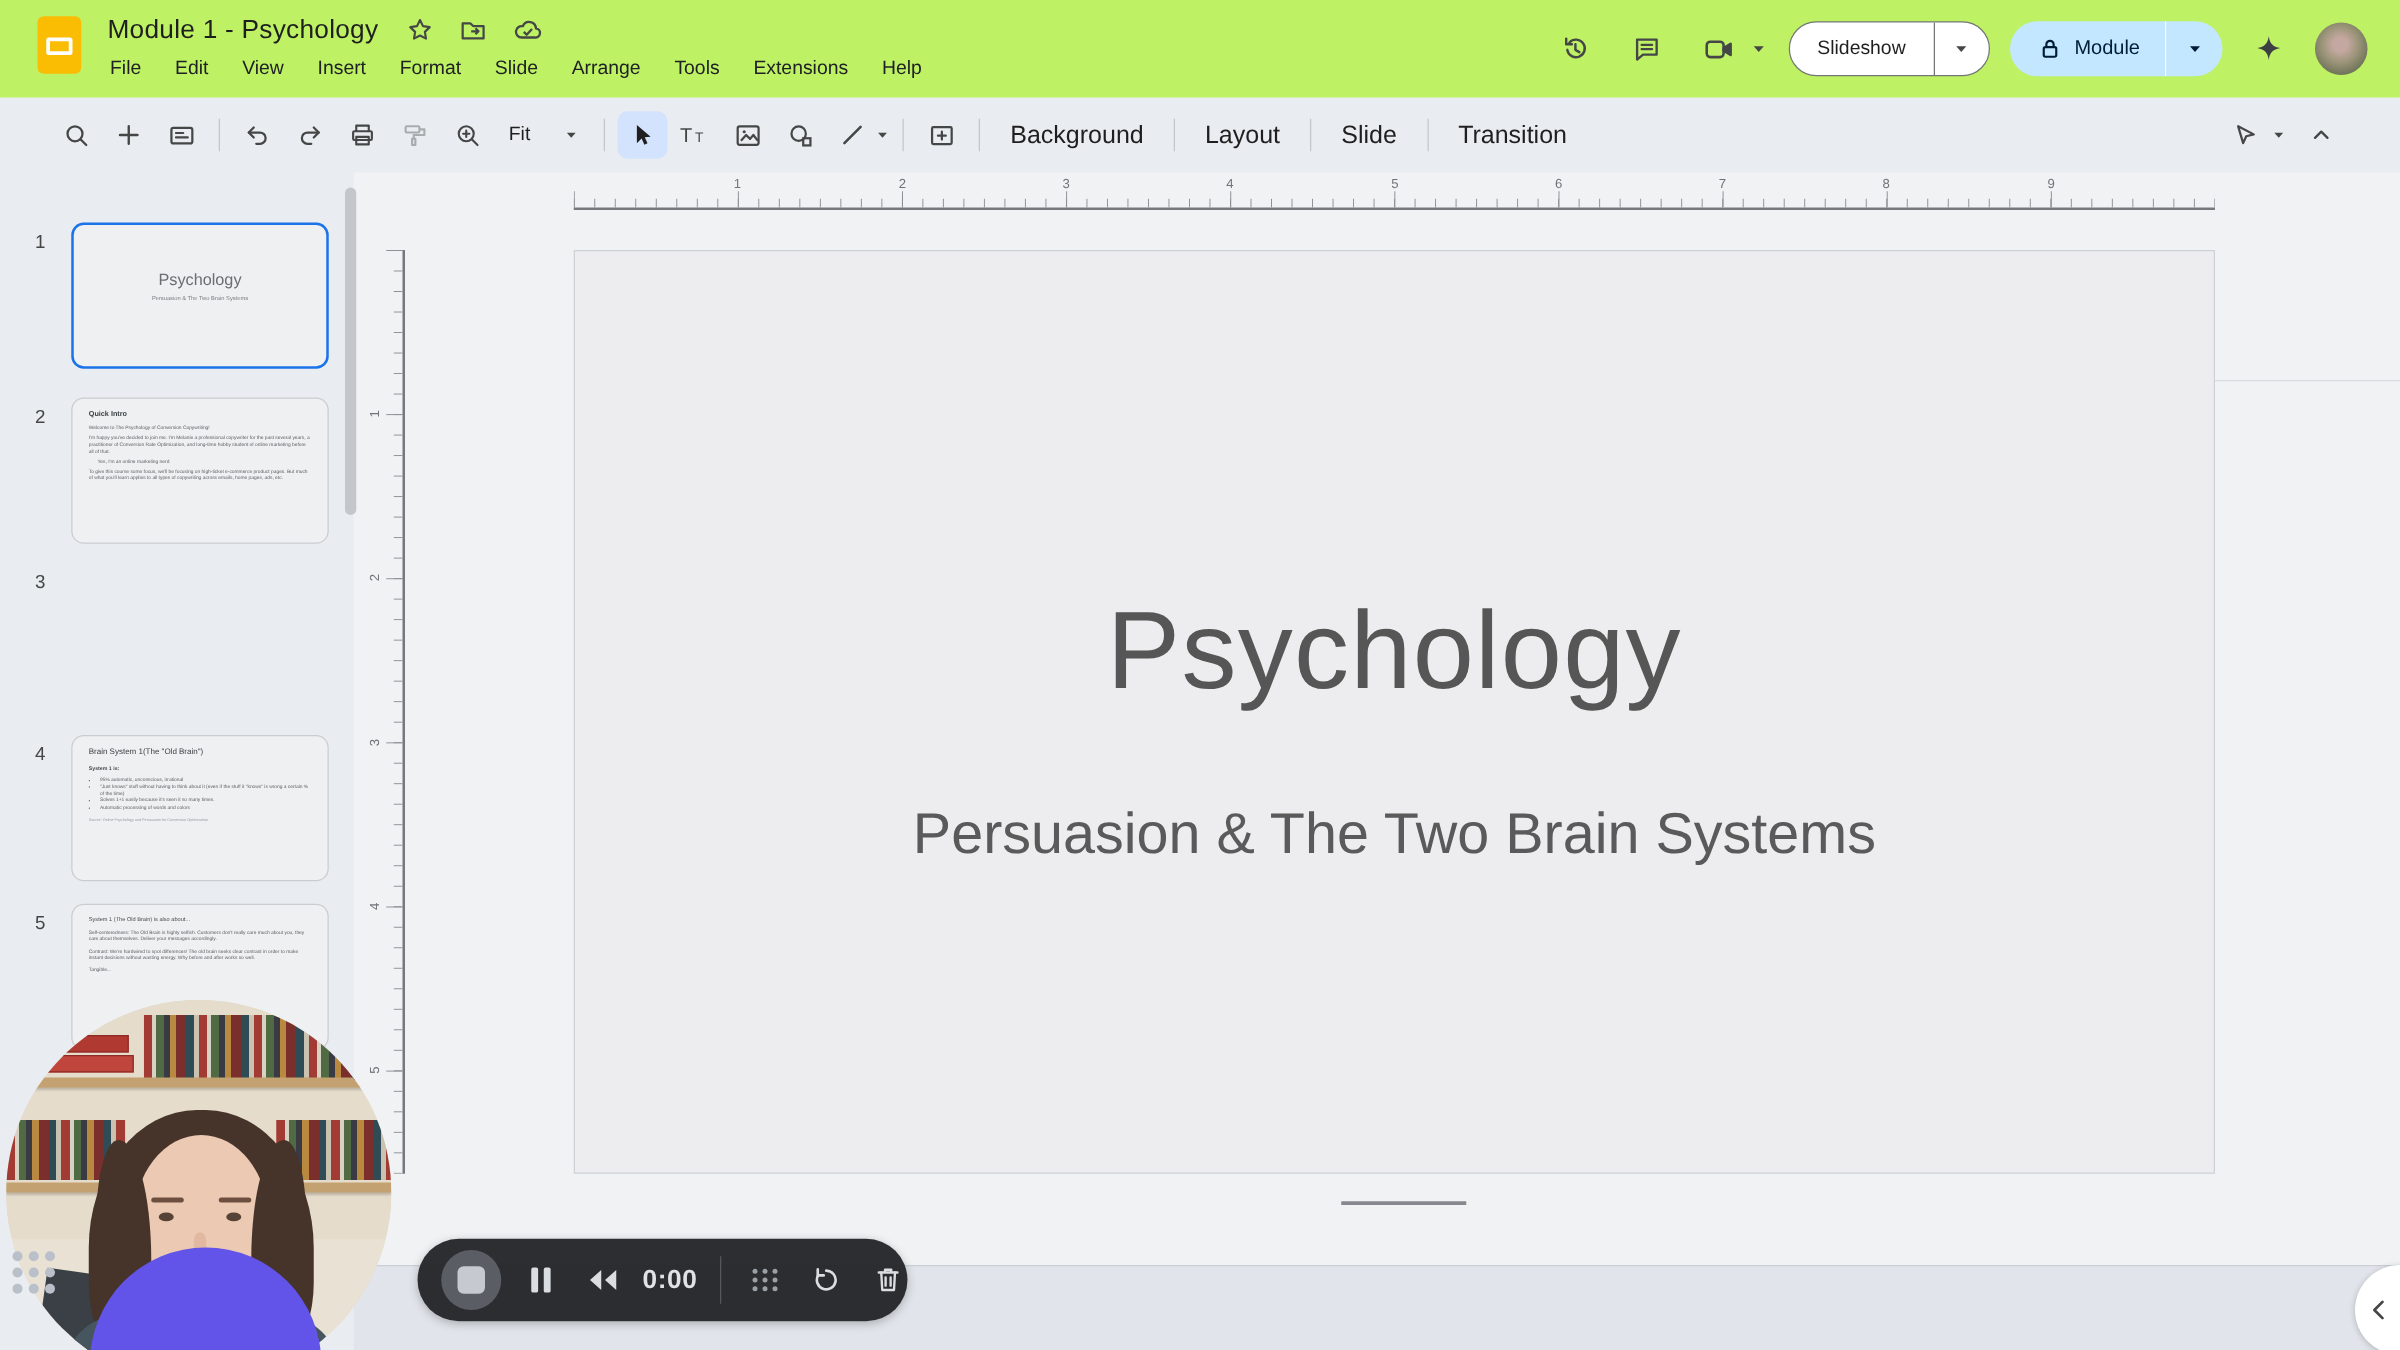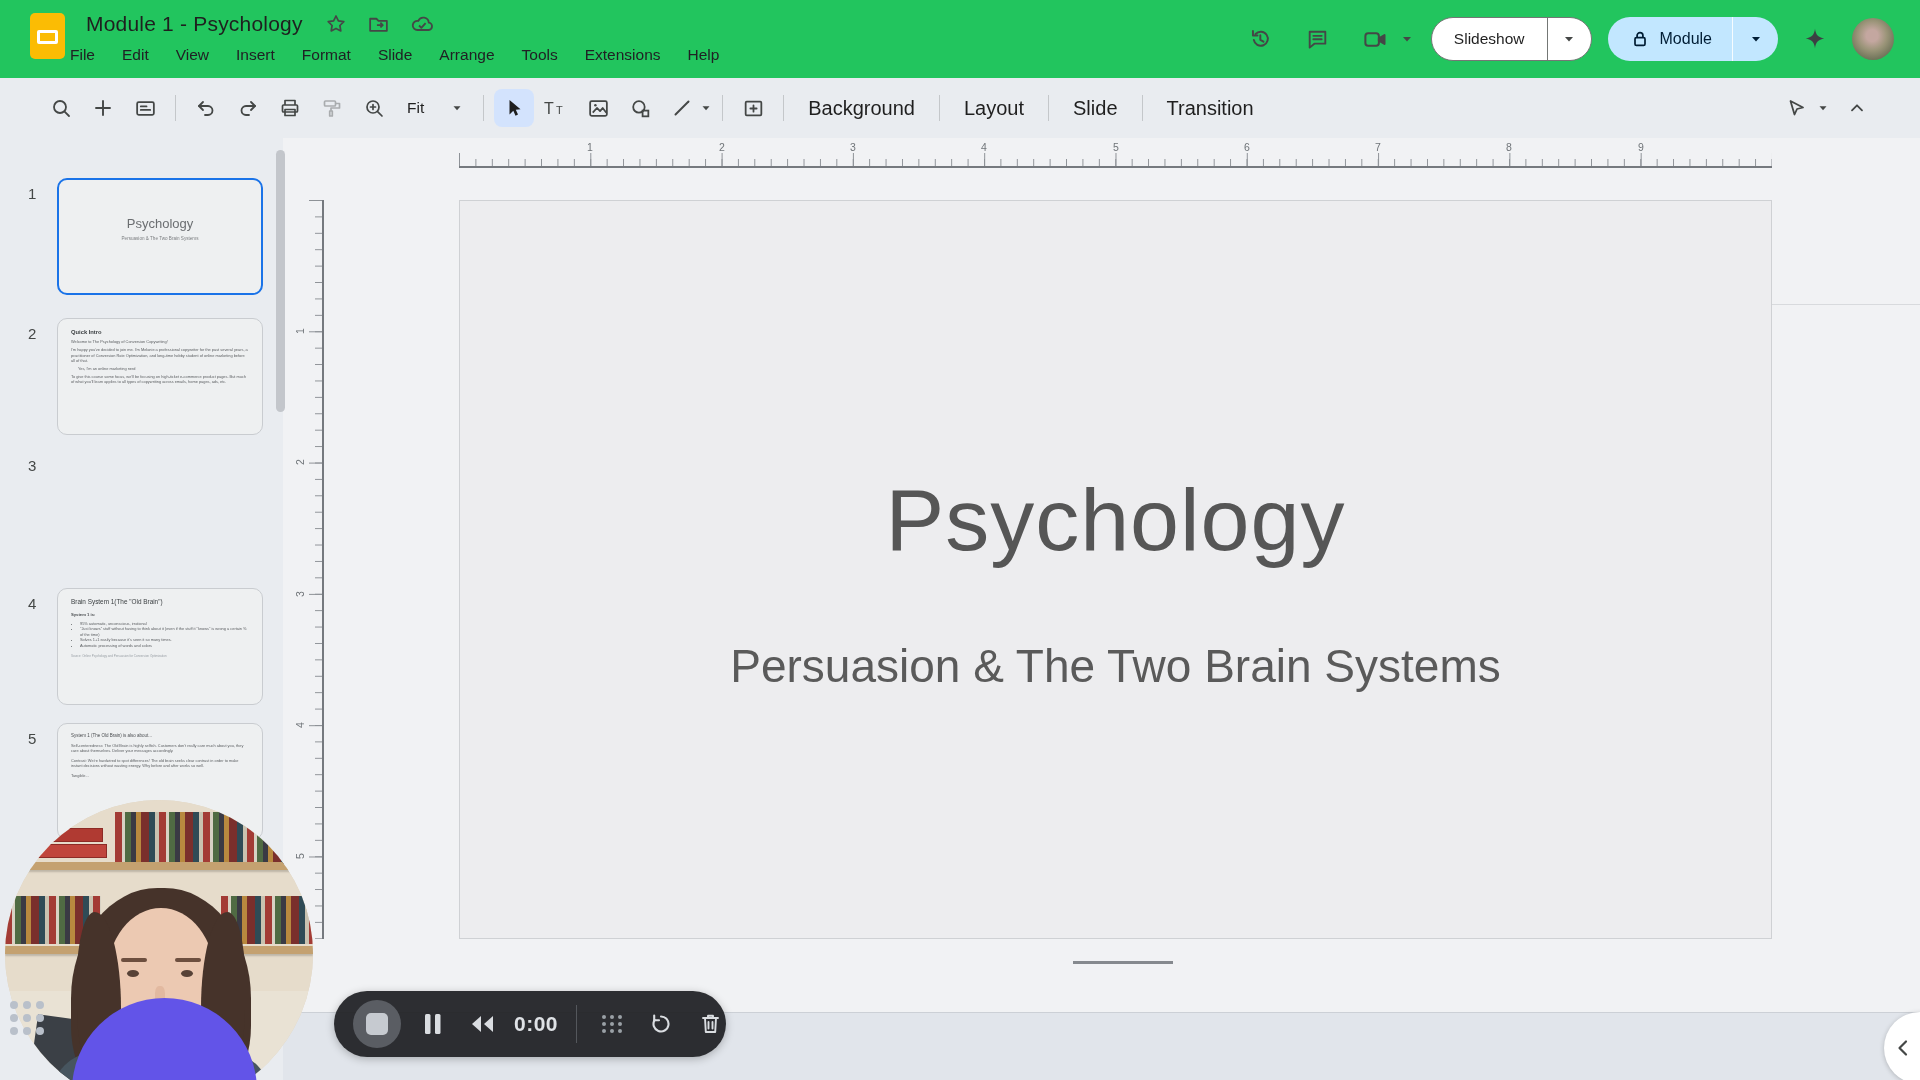--- a/index.html
+++ b/index.html
@@ -1,26 +1,26 @@
 <!DOCTYPE html>
 <html><head>
 <meta charset="utf-8">
 <style>
   * { margin:0; padding:0; box-sizing:border-box; }
   html,body { width:1920px; height:1080px; overflow:hidden; font-family:"Liberation Sans", sans-serif; }
   .app { position:absolute; inset:0; width:1920px; height:1080px; background:#e9ecf0; overflow:hidden; }
 
   
-  .topbar { position:absolute; left:0; top:0; width:1920px; height:78px; background:#22c55e; z-index:40; }
+  .topbar { position:absolute; left:0; top:0; width:1920px; height:78px; background:#bef264; z-index:40; }
   .logo { position:absolute; left:30px; top:13px; width:35px; height:46px; background:#fbbc04; border-radius:5px; }
   .logo .inner { position:absolute; left:7px; top:17px; width:21px; height:14px; border:3.5px solid #fff; border-radius:2px; }
   .title-row { position:absolute; left:86px; top:12px; display:flex; align-items:center; gap:22px; }
   .doc-title { font-size:21px; color:#1f1f1f; font-weight:500; letter-spacing:.2px; }
   .title-icons { display:flex; align-items:center; gap:20px; }
-  .menu-row { position:absolute; left:70px; top:46px; display:flex; gap:27px; }
+  .menu-row { position:absolute; left:88px; top:46px; display:flex; gap:27px; }
   .menu-item { font-size:15.5px; color:#202124; cursor:pointer; }
   .topbar-right { position:absolute; right:26px; top:10px; height:58px; display:flex; align-items:center; gap:16px; }
   .icon-btn { width:42px; height:42px; display:flex; align-items:center; justify-content:center; border-radius:50%; cursor:pointer; }
   .cam-group { display:flex; align-items:center; gap:2px; cursor:pointer; }
   .btn-slideshow { display:flex; align-items:stretch; height:44px; border:1px solid #747775; border-radius:22px; overflow:hidden; background:#fff; cursor:pointer; }
   .btn-slideshow .main { display:flex; align-items:center; padding:0 22px; font-size:15.5px; font-weight:500; color:#1f1f1f; }
   .btn-slideshow .caret-seg { display:flex; align-items:center; justify-content:center; width:44px; border-left:1px solid #747775; }
   .btn-share { display:flex; align-items:stretch; height:44px; border-radius:22px; background:#c2e7ff; overflow:hidden; cursor:pointer; }
   .btn-share .main { display:flex; align-items:center; gap:10px; padding:0 20px 0 22px; font-size:16px; font-weight:500; color:#001d35; }
   .btn-share .caret-seg { display:flex; align-items:center; justify-content:center; width:46px; border-left:1px solid rgba(255,255,255,.85); }

